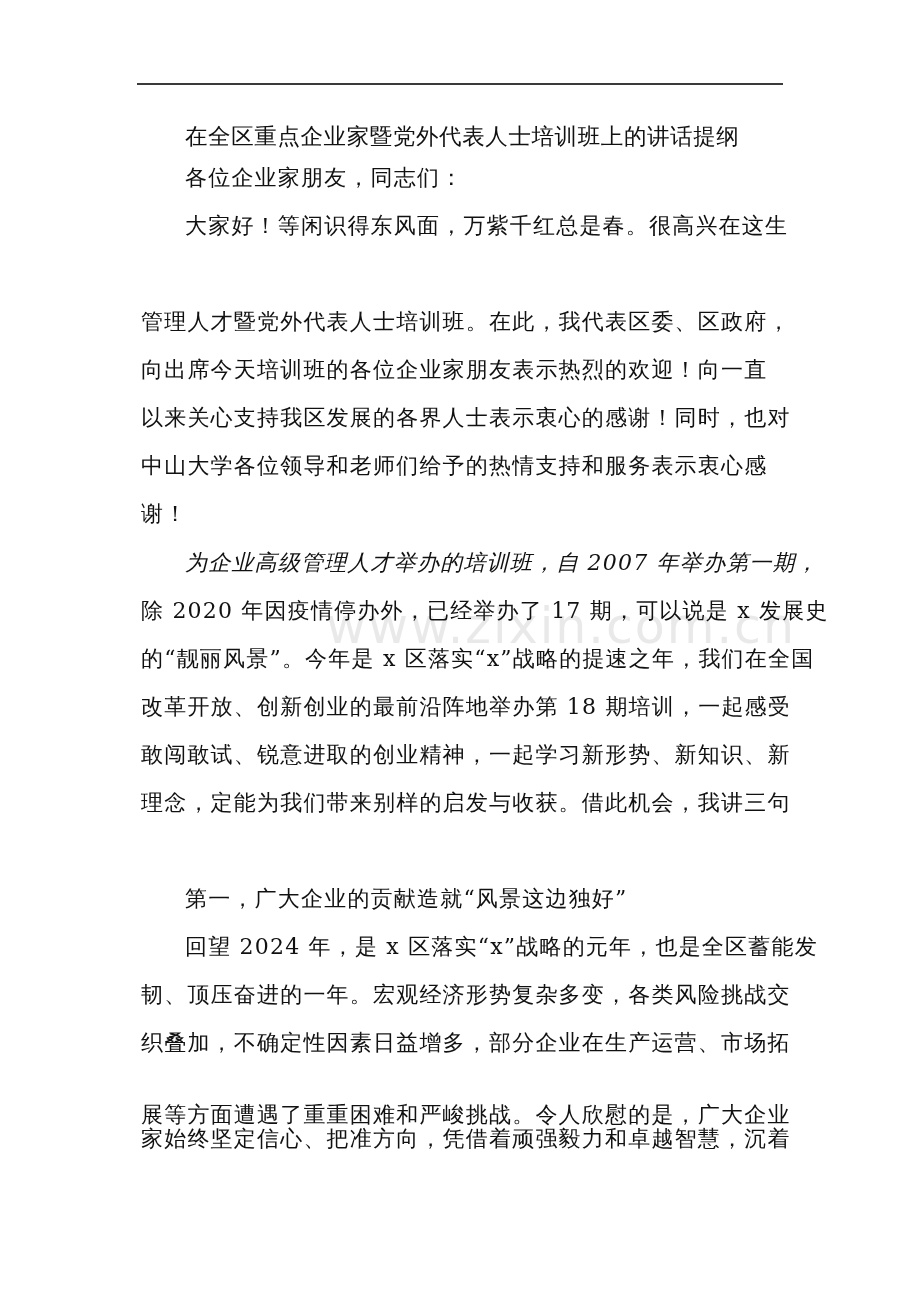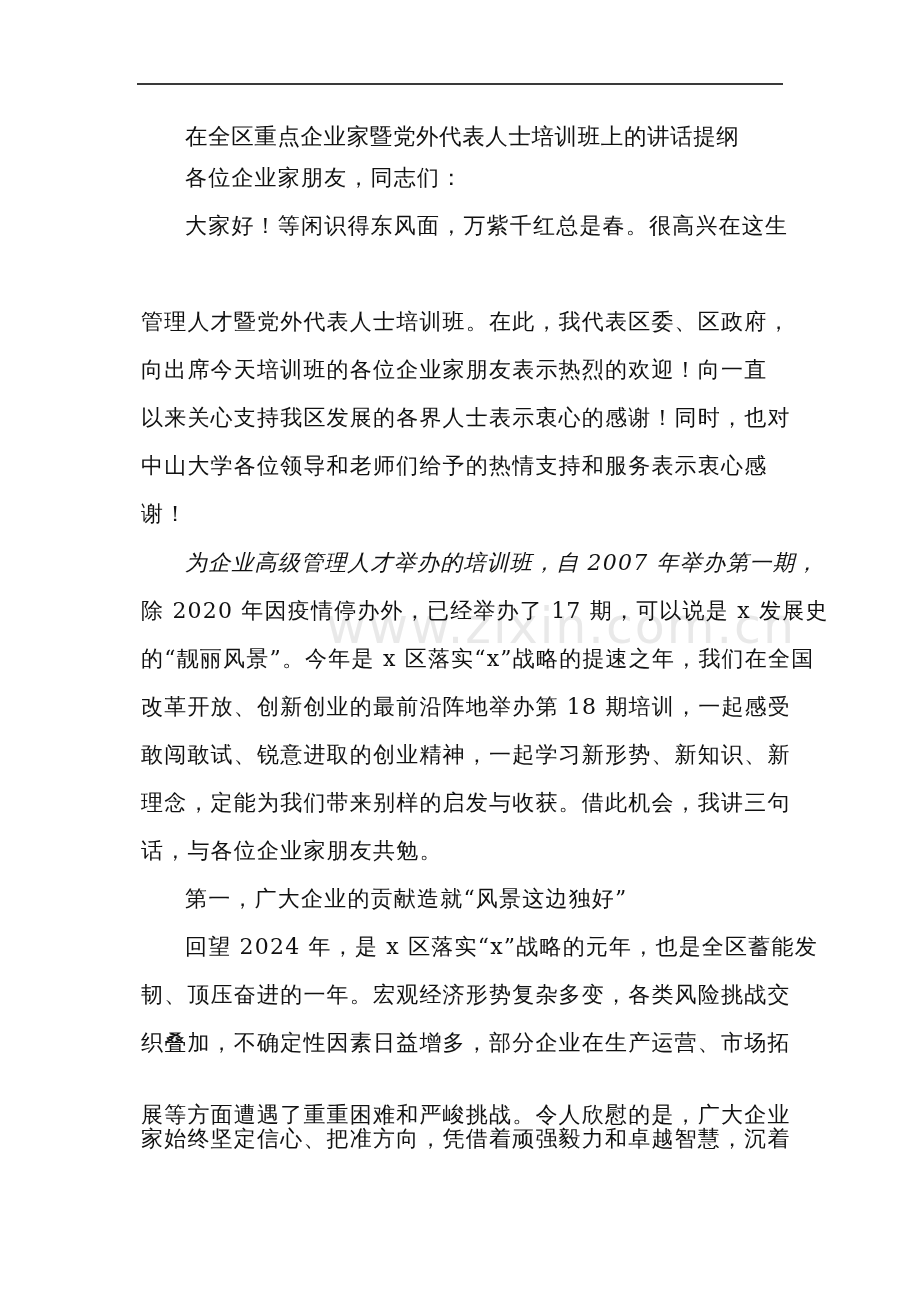--- a/index.html
+++ b/index.html
@@ -83,21 +83,20 @@
   <div class="line" style="top:403px;">以来关心支持我区发展的各界人士表示衷心的感谢！同时，也对</div>
   <div class="line" style="top:451px;">中山大学各位领导和老师们给予的热情支持和服务表示衷心感</div>
   <div class="line" style="top:499px;">谢！</div>
 
   <div class="line indent" style="top:548px;font-style:italic;">为企业高级管理人才举办的培训班，自 2007 年举办第一期，</div>
   <div class="line" style="top:596px;">除 2020 年因疫情停办外，已经举办了 17 期，可以说是 x 发展史</div>
   <div class="line" style="top:644px;">的“靓丽风景”。今年是 x 区落实“x”战略的提速之年，我们在全国</div>
   <div class="line" style="top:692px;">改革开放、创新创业的最前沿阵地举办第 18 期培训，一起感受</div>
   <div class="line" style="top:740px;">敢闯敢试、锐意进取的创业精神，一起学习新形势、新知识、新</div>
   <div class="line" style="top:788px;">理念，定能为我们带来别样的启发与收获。借此机会，我讲三句</div>
-  <div class="line" style="top:836px;">话，与各位企业家朋友共勉。</div>
 
   <div class="line indent" style="top:884px;">第一，广大企业的贡献造就“风景这边独好”</div>
 
   <div class="line indent" style="top:932px;">回望 2024 年，是 x 区落实“x”战略的元年，也是全区蓄能发</div>
   <div class="line" style="top:980px;">韧、顶压奋进的一年。宏观经济形势复杂多变，各类风险挑战交</div>
   <div class="line" style="top:1028px;">织叠加，不确定性因素日益增多，部分企业在生产运营、市场拓</div>
   <div class="line" style="top:1076px;margin-top:24px;">展等方面遭遇了重重困难和严峻挑战。令人欣慰的是，广大企业</div>
   <div class="line" style="top:1124px;">家始终坚定信心、把准方向，凭借着顽强毅力和卓越智慧，沉着</div>
 </div>
 

